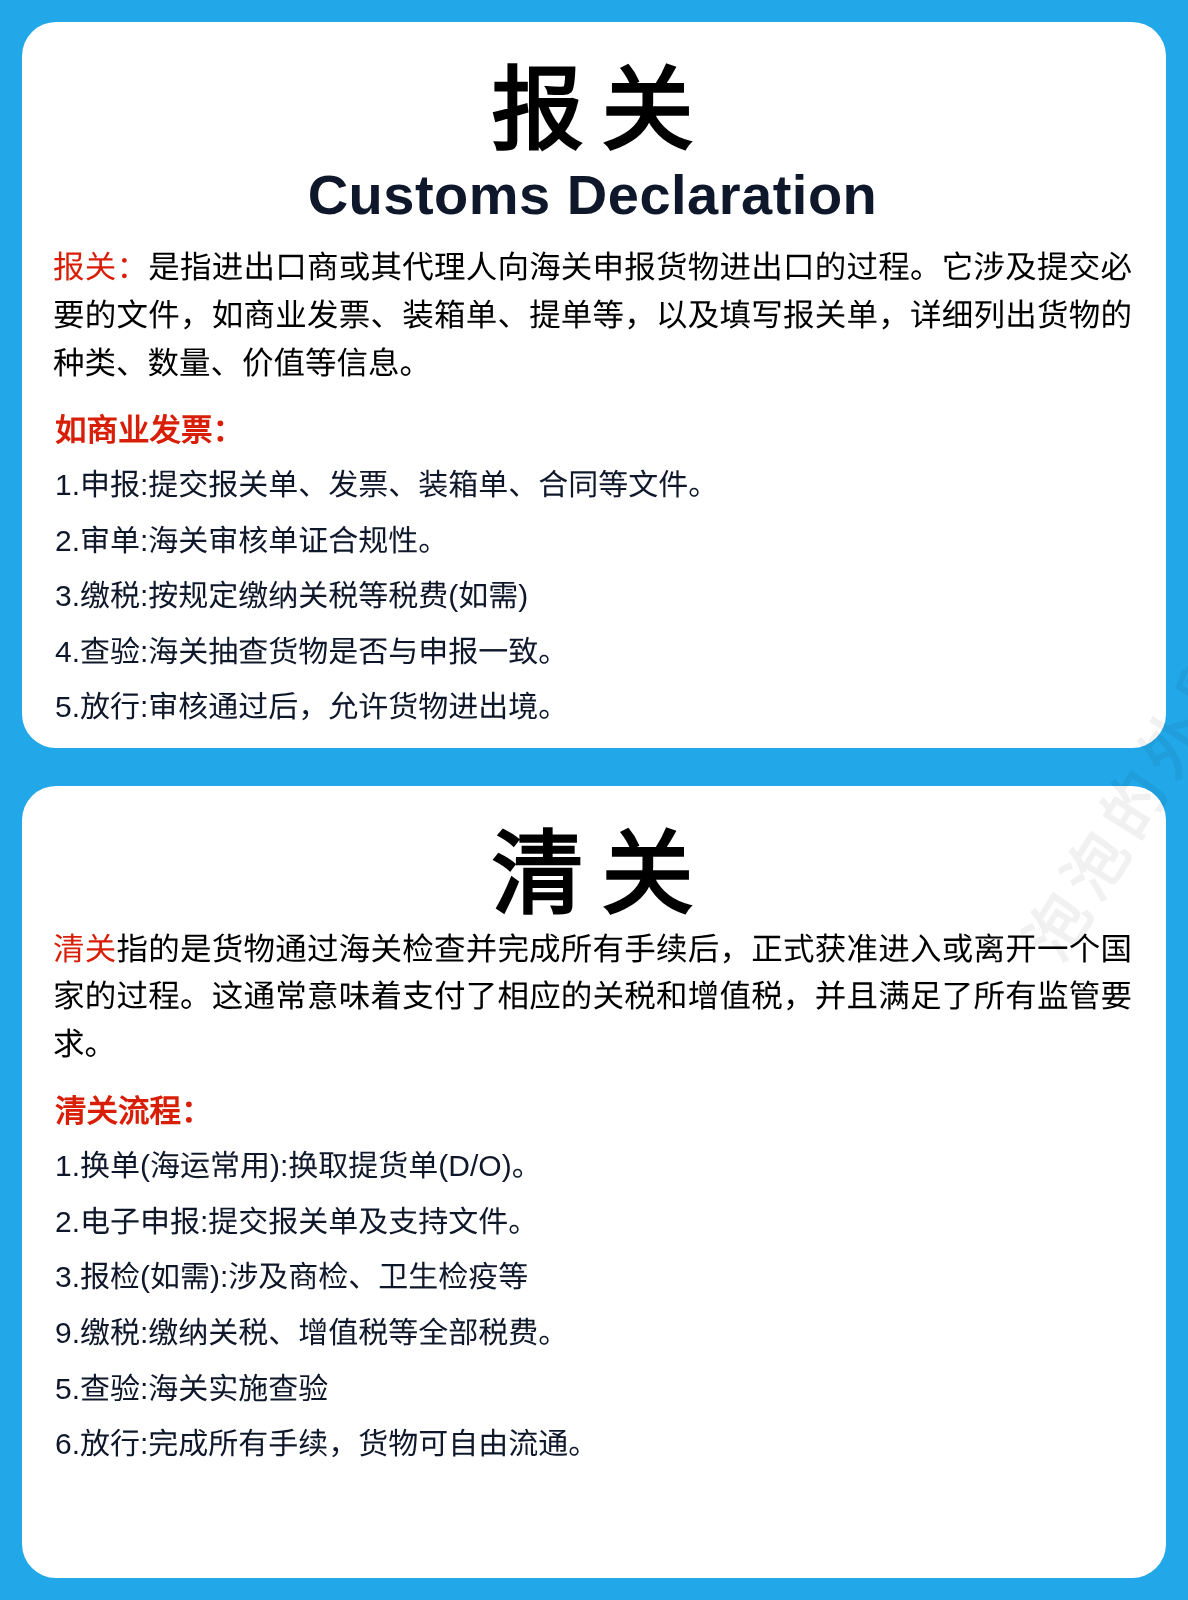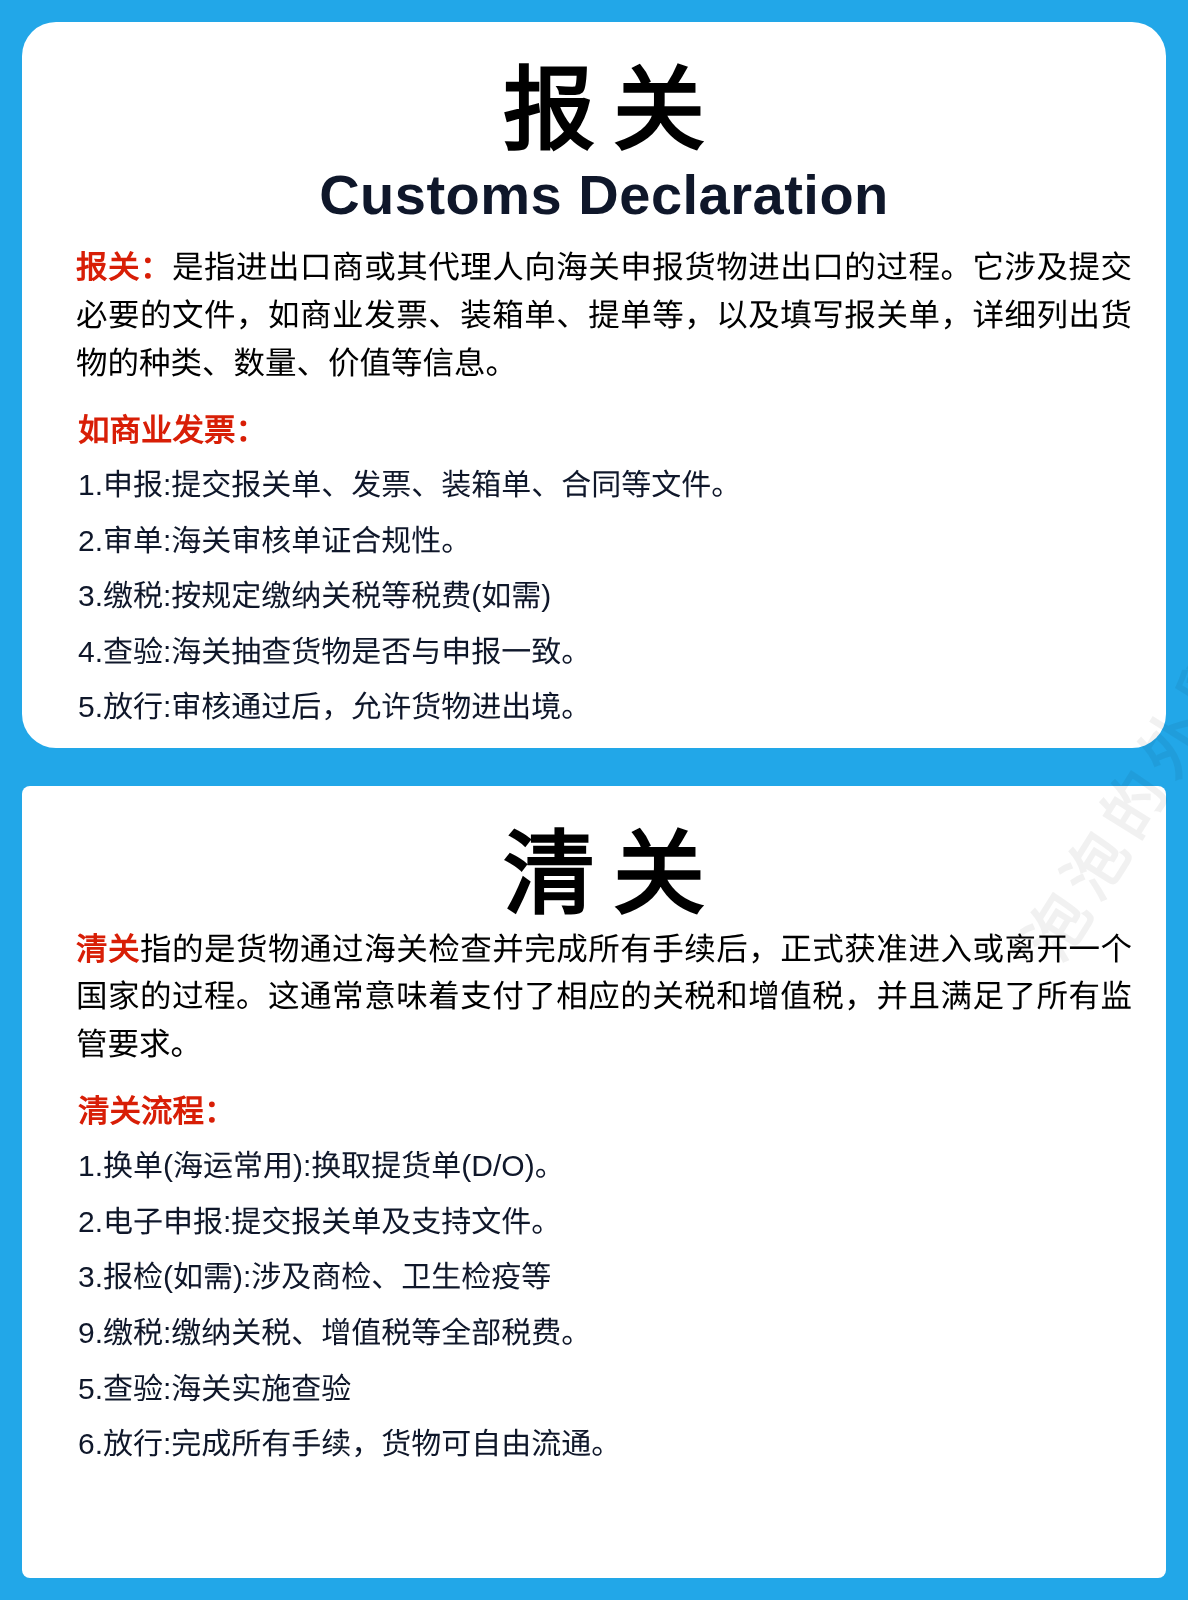--- a/index.html
+++ b/index.html
@@ -21,26 +21,26 @@
     padding: 22px 22px;
     display: flex;
     flex-direction: column;
     gap: 38px;
     position: relative;
   }
   .card {
     background: #FFFFFF;
     border-radius: 34px;
     box-sizing: border-box;
-    padding: 26px 34px 30px 54px;
+    padding: 26px 34px 30px 31px;
     position: relative;
     overflow: hidden;
   }
   .card-1 { height: 726px; }
-  .card-2 { flex: 1 1 auto; border-radius: 8px; }
+  .card-2 { flex: 1 1 auto; }
 
   .title-cn {
     text-align: center;
     font-size: 92px;
     line-height: 1.06;
     font-weight: bold;
     color: #000000;
     letter-spacing: 18px;
     text-indent: 18px;
     font-family: "Liberation Sans", "DejaVu Sans", sans-serif;
@@ -58,21 +58,21 @@
 
   .para {
     font-size: 31.5px;
     line-height: 1.52;
     color: #000000;
     text-align: justify;
     margin: 0 0 20px 0;
   }
   .kw {
     color: #D81E06;
-    font-weight: bold;
+    font-weight: normal;
   }
   .section-head {
     font-size: 31.5px;
     line-height: 1.4;
     color: #D81E06;
     font-weight: bold;
     margin: 0 0 10px 2px;
   }
   .steps {
     list-style: none;

